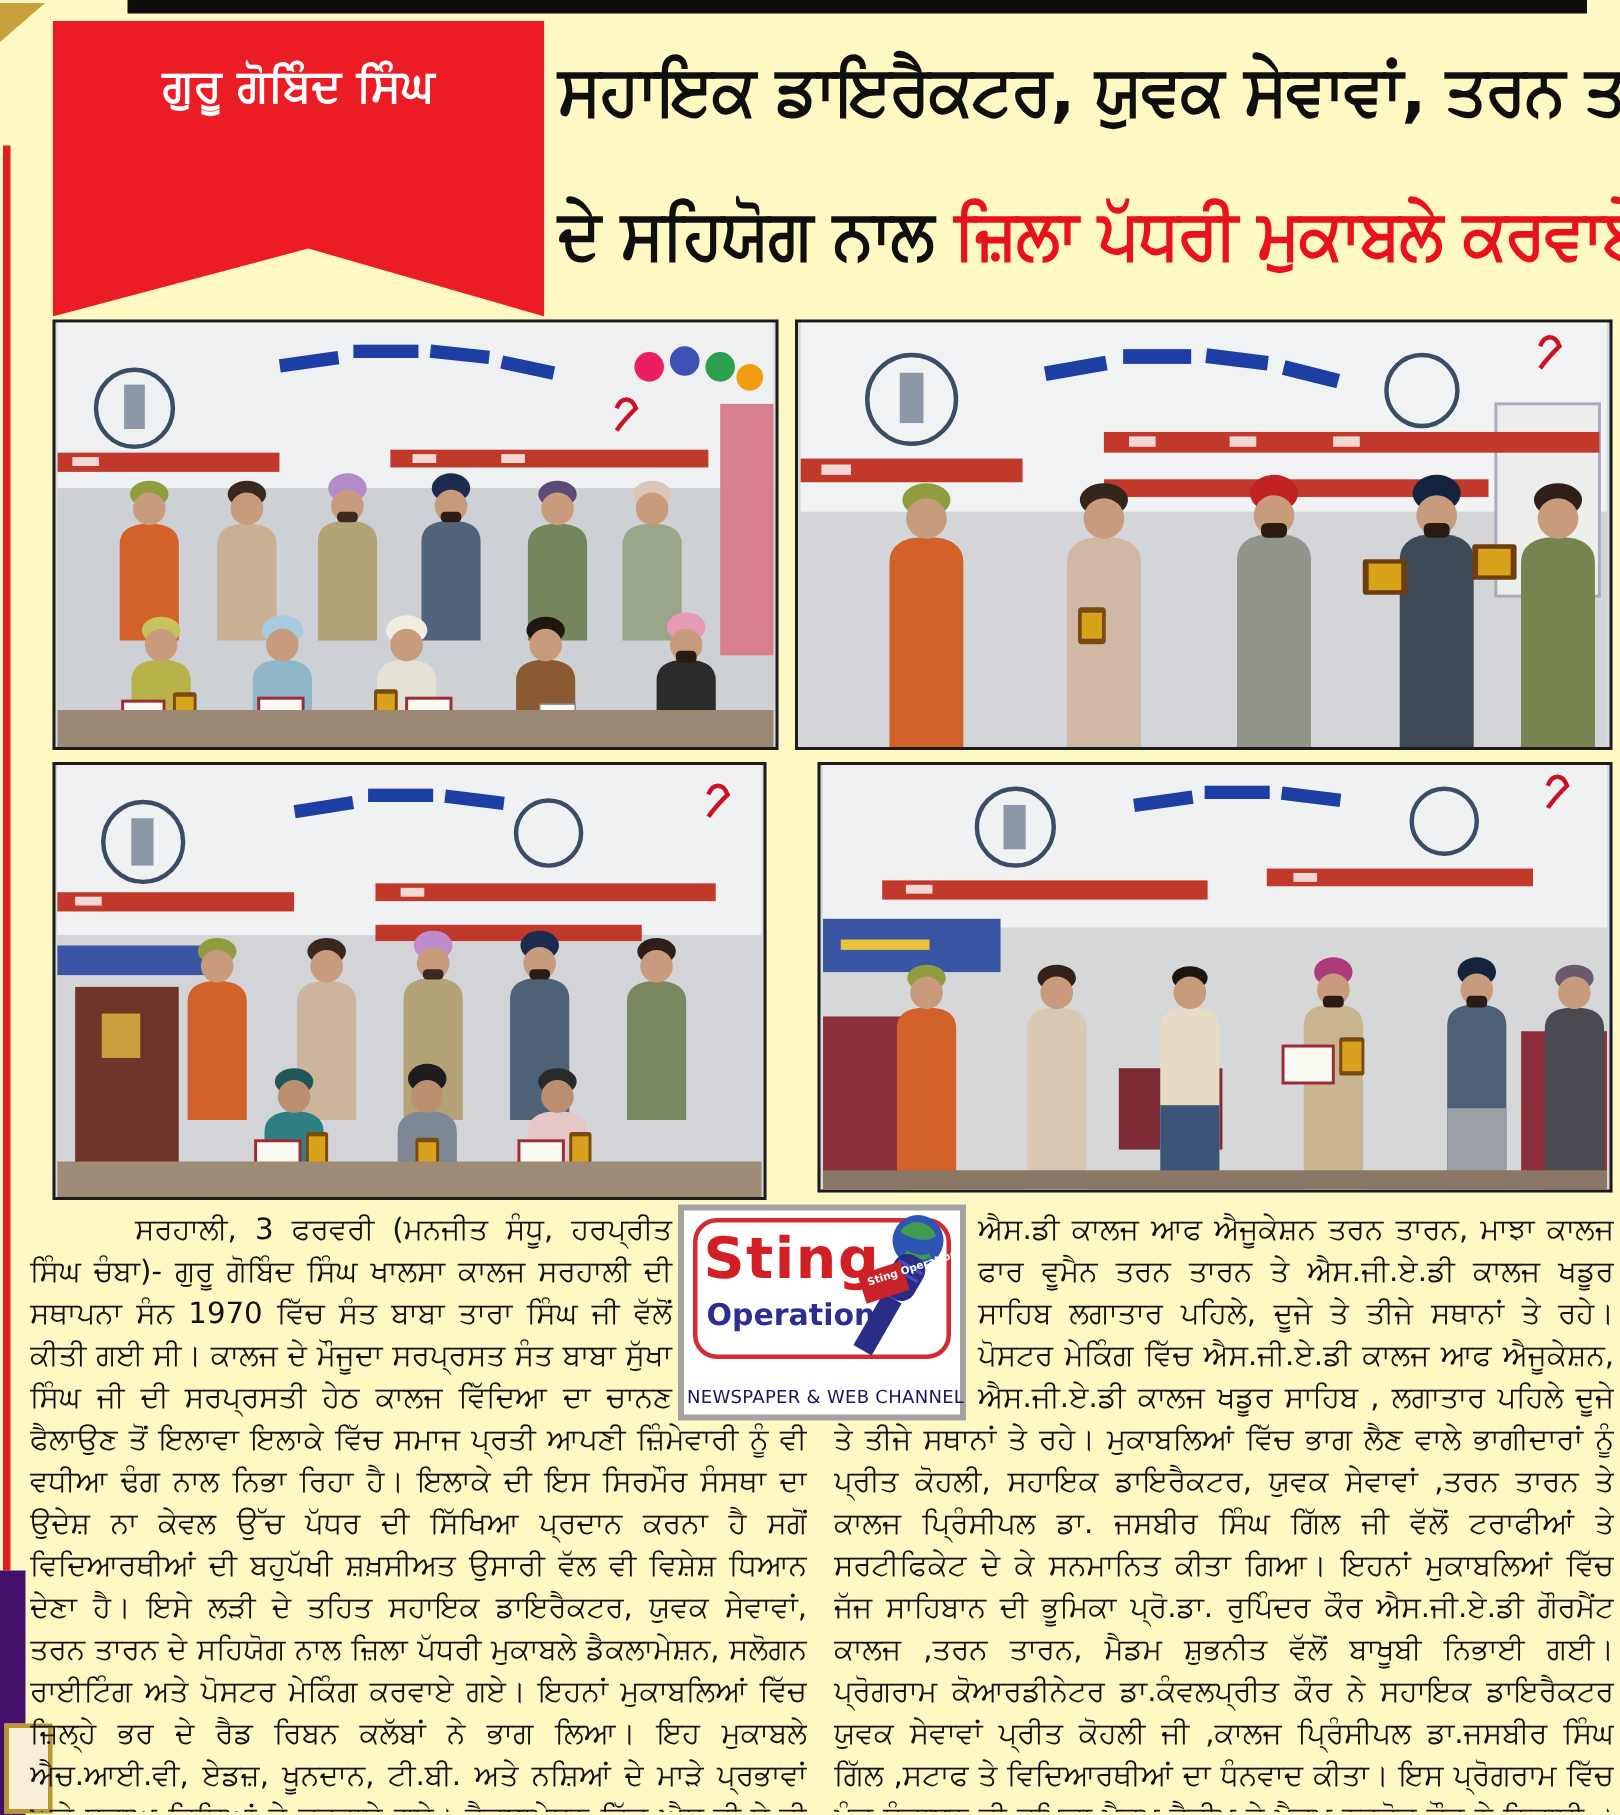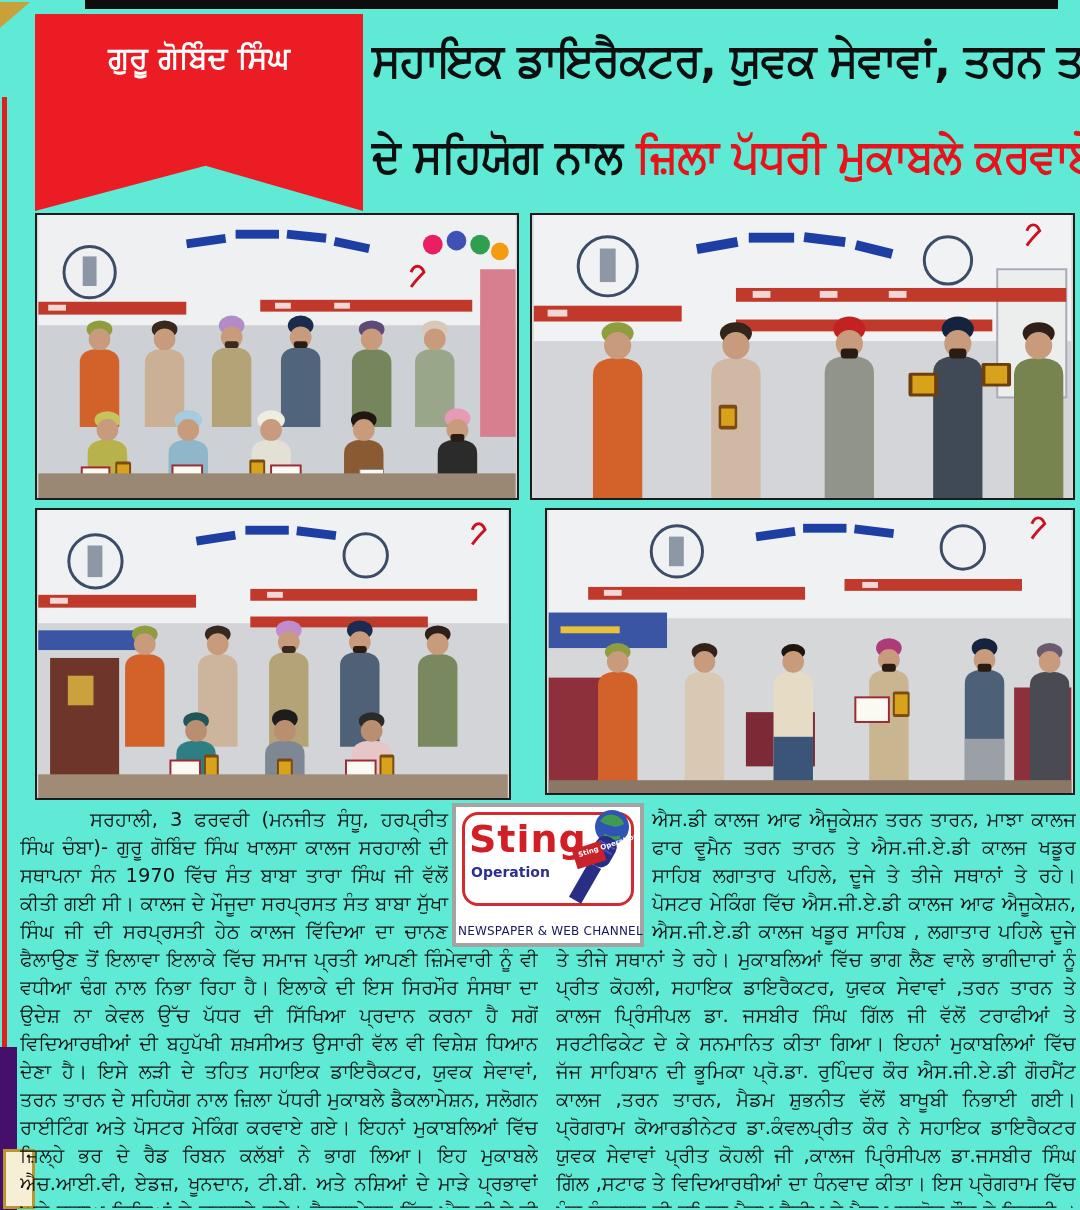--- a/index.html
+++ b/index.html
@@ -1,18 +1,18 @@
 <!DOCTYPE html>
 <html><head>
 <meta charset="utf-8">
 <style>
   html,body{margin:0;padding:0;background:#ffffff;}
   #page{
     position:relative;width:1080px;height:1210px;overflow:hidden;
-    background:#5eead4;font-family:"DejaVu Sans",sans-serif;
+    background:#fef9c3;font-family:"DejaVu Sans",sans-serif;
   }
   
   .top-rule{position:absolute;left:85px;top:0;width:973px;height:9px;background:#0d0d0d;}
   .corner-gold{position:absolute;left:0;top:2px;width:0;height:0;
     border-top:26px solid #c9a13b;border-right:30px solid transparent;}
   .left-red-rule{position:absolute;left:2px;top:97px;width:5px;height:950px;background:#e01f1f;}
   .left-purple-bar{position:absolute;left:0;top:1047px;width:17px;height:163px;background:#45106b;}
   .left-cream-box{position:absolute;left:3px;top:1149px;width:26px;height:54px;
     background:#f6efd5;border:3px solid #b9972e;}
   
@@ -44,21 +44,21 @@
   #col-left p{text-indent:70px;}
   .spacer-r{float:right;width:90px;height:140px;}
   .spacer-l{float:left;width:96px;height:140px;}
   
   .sting{position:absolute;left:452px;top:803px;width:192px;height:144px;
     background:#ffffff;border:4px solid #a3a3a3;box-sizing:border-box;}
   .sting-inner{position:absolute;left:6px;top:5px;width:166px;height:88px;
     border:3px solid #d32b2f;border-radius:16px;}
   .sting-word1{position:absolute;left:13px;top:10px;font-size:38px;font-weight:800;
     color:#d21f26;letter-spacing:1px;}
-  .sting-word2{position:absolute;left:15px;top:57px;font-size:14px;font-weight:700;
+  .sting-word2{position:absolute;left:15px;top:57px;font-size:20px;font-weight:700;
     color:#2c2f8f;}
   .sting-mic{position:absolute;right:0;top:0;width:94px;height:106px;}
   .sting-tagline{position:absolute;left:2px;right:2px;bottom:5px;text-align:center;
     font-size:12px;font-weight:400;color:#17175e;letter-spacing:0.2px;white-space:nowrap;}
 </style>
 </head>
 <body>
 
 <div id="page">
 

